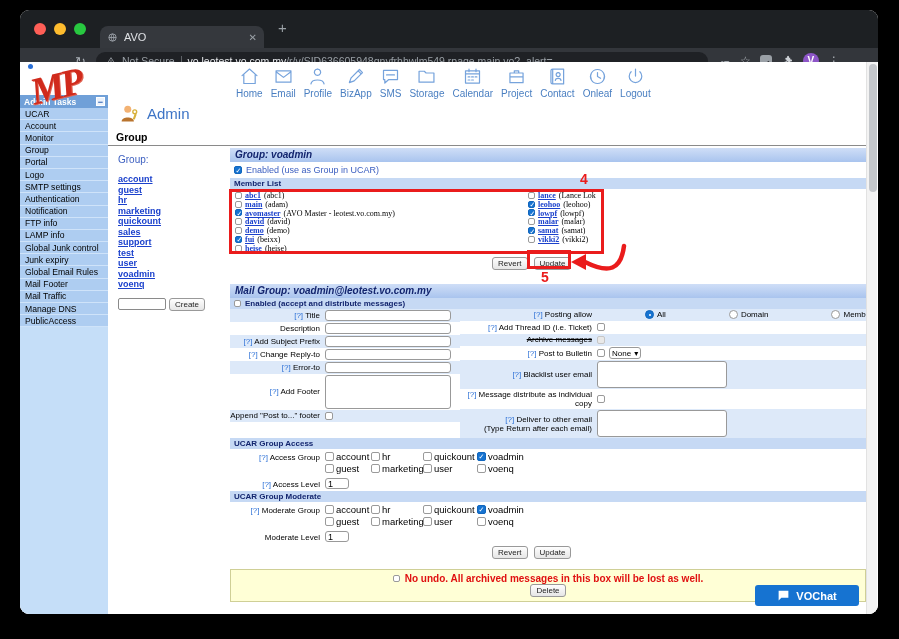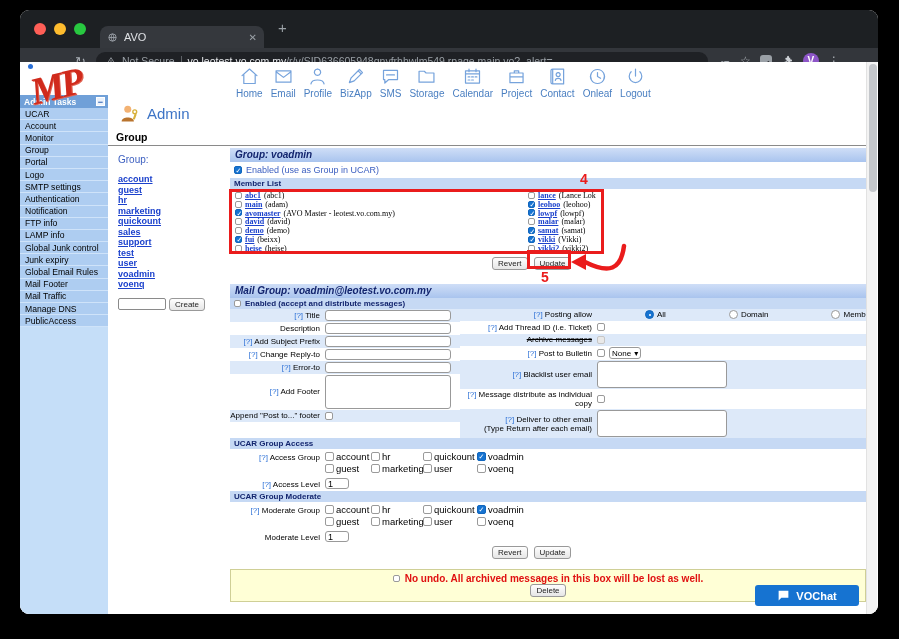--- a/index.html
+++ b/index.html
@@ -430,25 +430,20 @@
               <a class="mlink">malar</a>
               <span>(malar)</span>
             </div>
 
             <div class="member-row">
               <span class="cb cb-sm on"></span>
               <a class="mlink">samat</a>
               <span>(samat)</span>
             </div>
 
-            <div class="member-row">
-              <span class="cb cb-sm on"></span>
-              <a class="mlink">vikki</a>
-              <span>(Vikki)</span>
-            </div>
 
             <div class="member-row">
               <span class="cb cb-sm"></span>
               <a class="mlink">vikki2</a>
               <span>(vikki2)</span>
             </div>
           </div>
       </div>
 
       <div class="btn-row">

